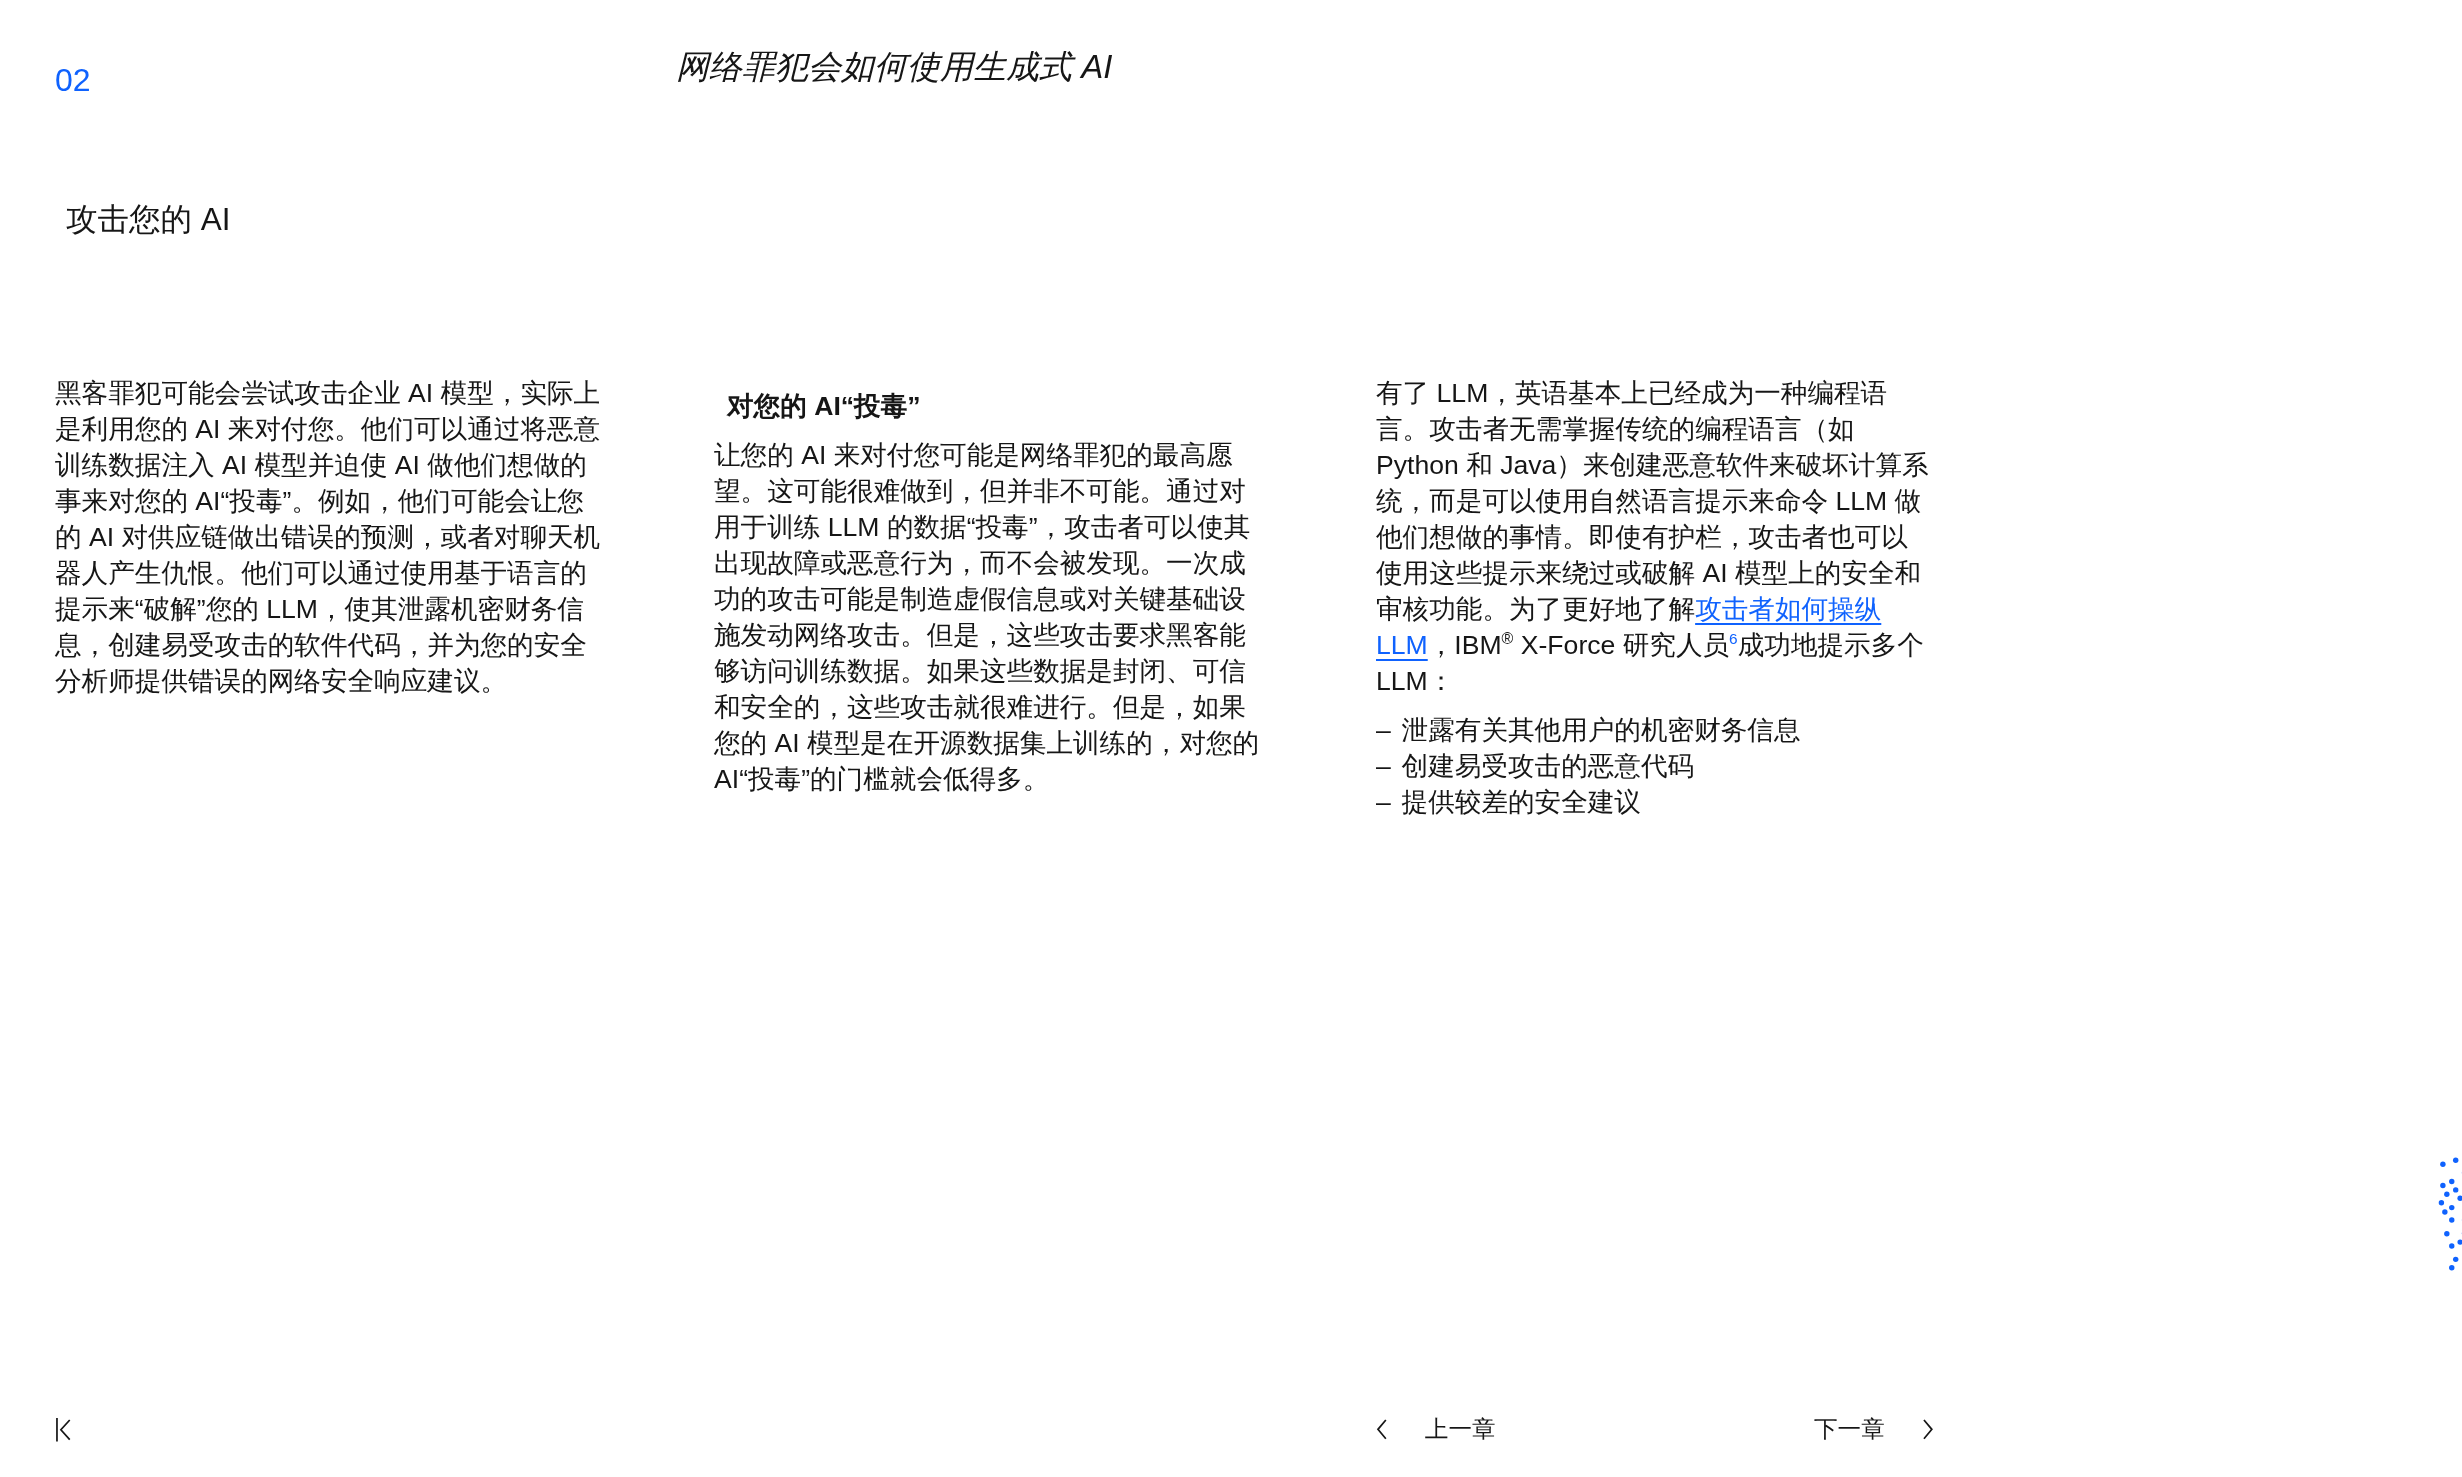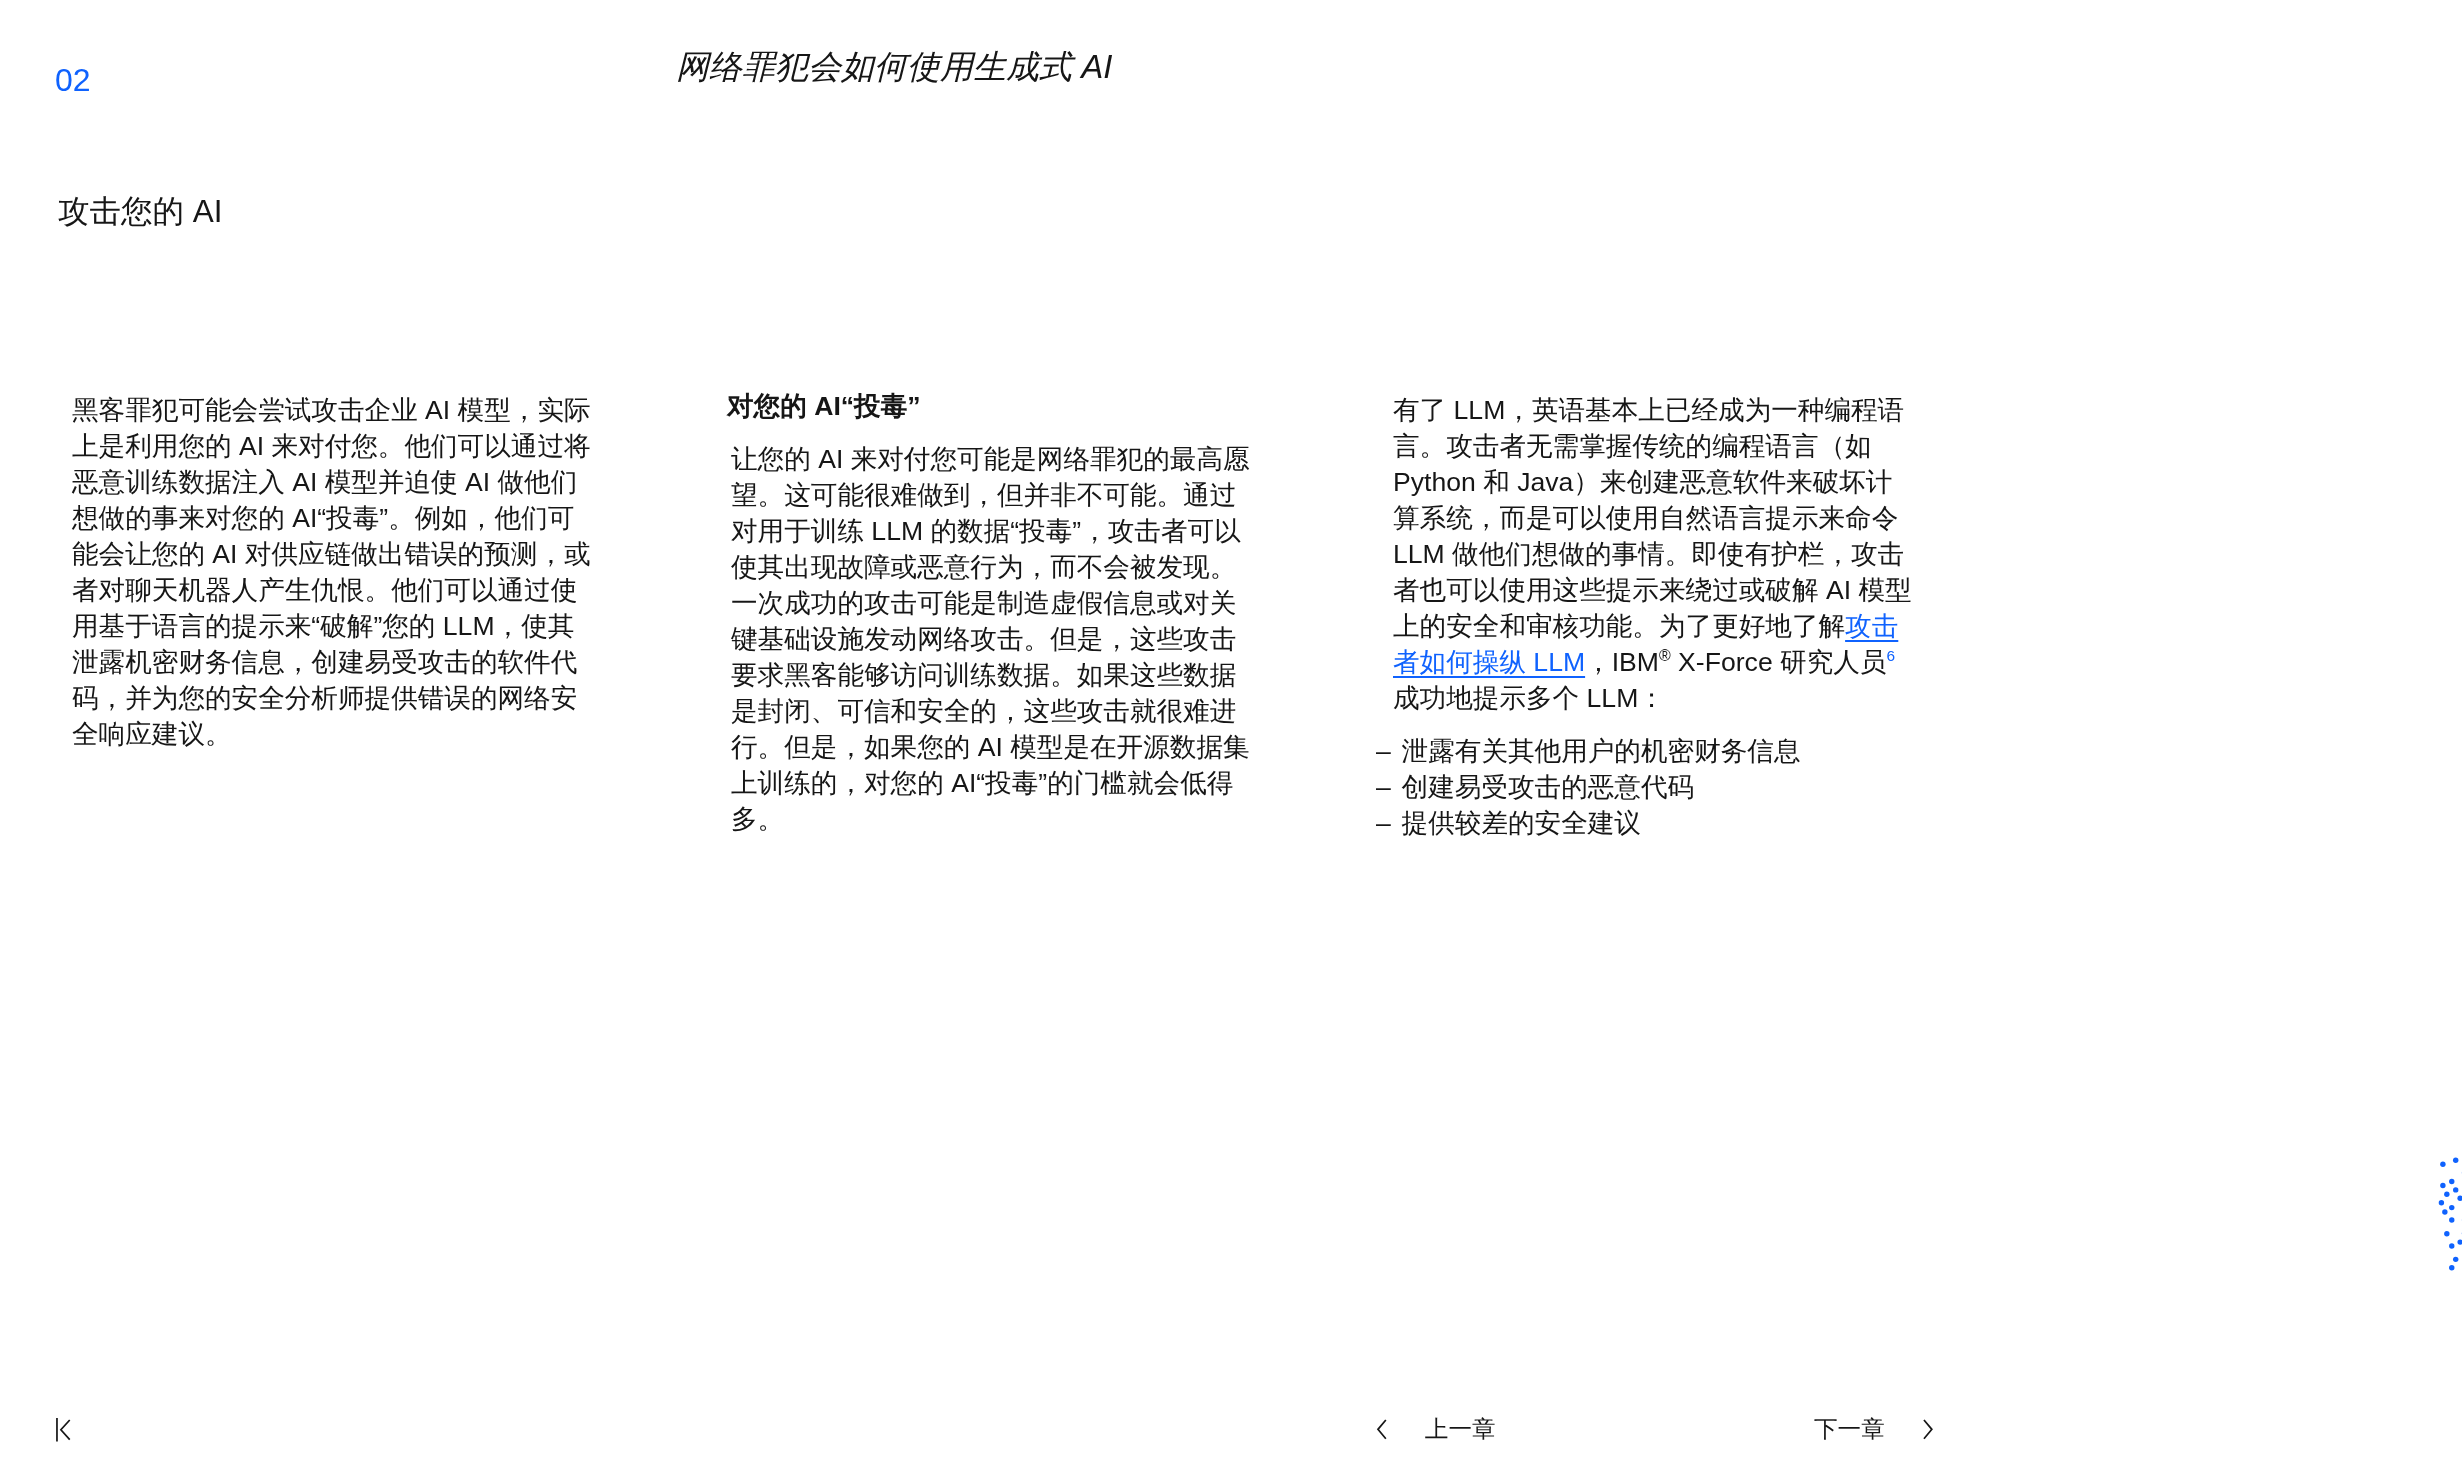--- a/index.html
+++ b/index.html
@@ -18,35 +18,35 @@
     position:absolute; left:55px; top:65px;
     font-size:32px; line-height:31.5px; color:var(--accent);
   }
   .doc-header {
     position:absolute; left:676px; top:51px;
     font-size:33px; line-height:31.5px; font-weight:400;font-style:italic;
   }
 
   
   .section-title {
-    position:absolute; left:54px; top:189px; margin:4px;
+    position:absolute; left:54px; top:189px; margin:12px;
     font-size:31.5px; line-height:37px; font-weight:300;
   }
 
   
   .col {
     position:absolute; top:375px; width:554px;
     font-size:26.6px; line-height:36px; font-weight:400;
     text-align:left;
   }
   .col1 { left:55px; }
   .col2 { left:714px; }
   .col3 { left:1376px; }
   .col h2 { margin:13px; font-size:26.6px; line-height:36px; font-weight:700; }
-  .col p  { margin:17px; }
+  .col p  { margin:0; }
 
   .link {
     color:var(--accent);
     text-decoration:underline;
     text-decoration-thickness:2px;
     text-underline-offset:4.9px;
     cursor:pointer;
   }
   sup.fn  { color:var(--accent); font-size:0.58em; line-height:0; vertical-align:super; cursor:pointer; }
   sup.reg { font-size:0.6em; line-height:0; vertical-align:super; }

